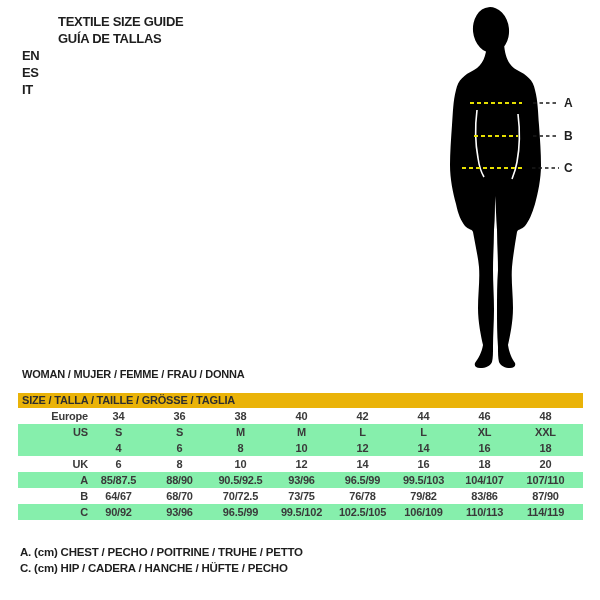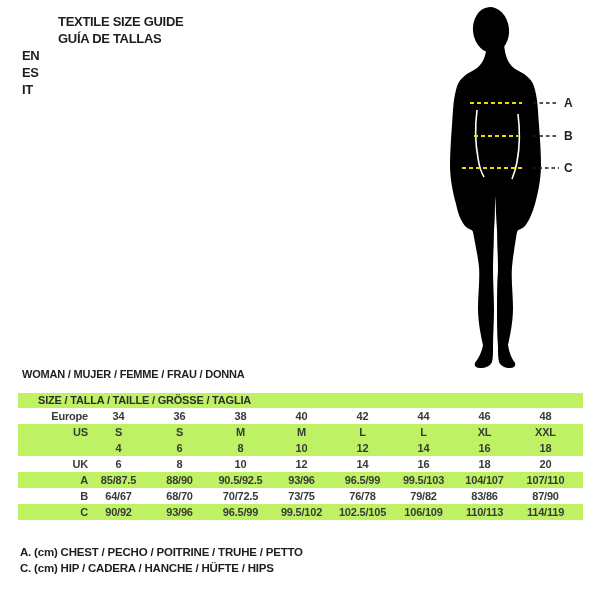--- a/index.html
+++ b/index.html
@@ -10,23 +10,23 @@
   
   .lang-list{position:absolute;left:22px;top:13px;}
   .lang-row{display:flex;height:17px;line-height:17px;font-weight:bold;font-size:13px;letter-spacing:-0.3px;}
   .lang-code{width:36px;margin-top:34px;}
   
   .figure-svg{position:absolute;left:425px;top:0;width:175px;height:380px;}
   .measure-letter{font-family:"Liberation Sans", sans-serif;font-size:12px;font-weight:600;fill:#1e1e1e;}
   
   .woman-title{position:absolute;left:22px;top:368px;font-size:11px;font-weight:bold;letter-spacing:-0.2px;}
   .size-table{position:absolute;left:18px;top:393px;width:565px;font-size:11px;font-weight:bold;color:#3a3a3a;letter-spacing:-0.2px;}
-  .thead{background:#bef264;height:15px;line-height:15px;padding-left:20px;color:#2e2e2e;font-size:11px;}
+  .thead{background:#eab308;height:15px;line-height:15px;padding-left:4px;color:#2e2e2e;font-size:11px;}
   .trow{display:flex;height:16px;line-height:16px;}
-  .trow.shaded{background:#bef264;}
+  .trow.shaded{background:#86efac;}
   .rlabel{width:70px;padding-left:4px;text-align:right;box-sizing:border-box;}
   .cell{width:61px;text-align:center;}
   
   .legend{position:absolute;left:20px;top:545px;font-size:11.5px;font-weight:bold;letter-spacing:-0.2px;}
   .legend-item{height:15.5px;line-height:15.5px;}
 </style>
 </head>
 <body>
 
 <div class="canvas">
@@ -193,16 +193,16 @@
       <div class="cell">99.5/102</div>
       <div class="cell">102.5/105</div>
       <div class="cell">106/109</div>
       <div class="cell">110/113</div>
       <div class="cell">114/119</div>
     </div>
   </div>
 
   <div class="legend">
     <div class="legend-item">A. (cm) CHEST / PECHO / POITRINE / TRUHE / PETTO</div>
-    <div class="legend-item">C. (cm) HIP / CADERA / HANCHE / HÜFTE / HIPS</div>
+    <div class="legend-item">C. (cm) HIP / CADERA / HANCHE / HÜFTE / PECHO</div>
   </div>
 
 </div>
 
 </body></html>

